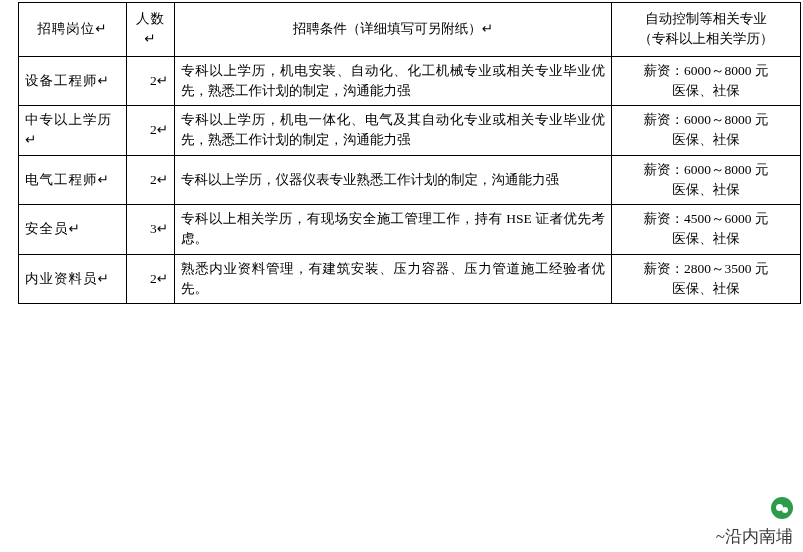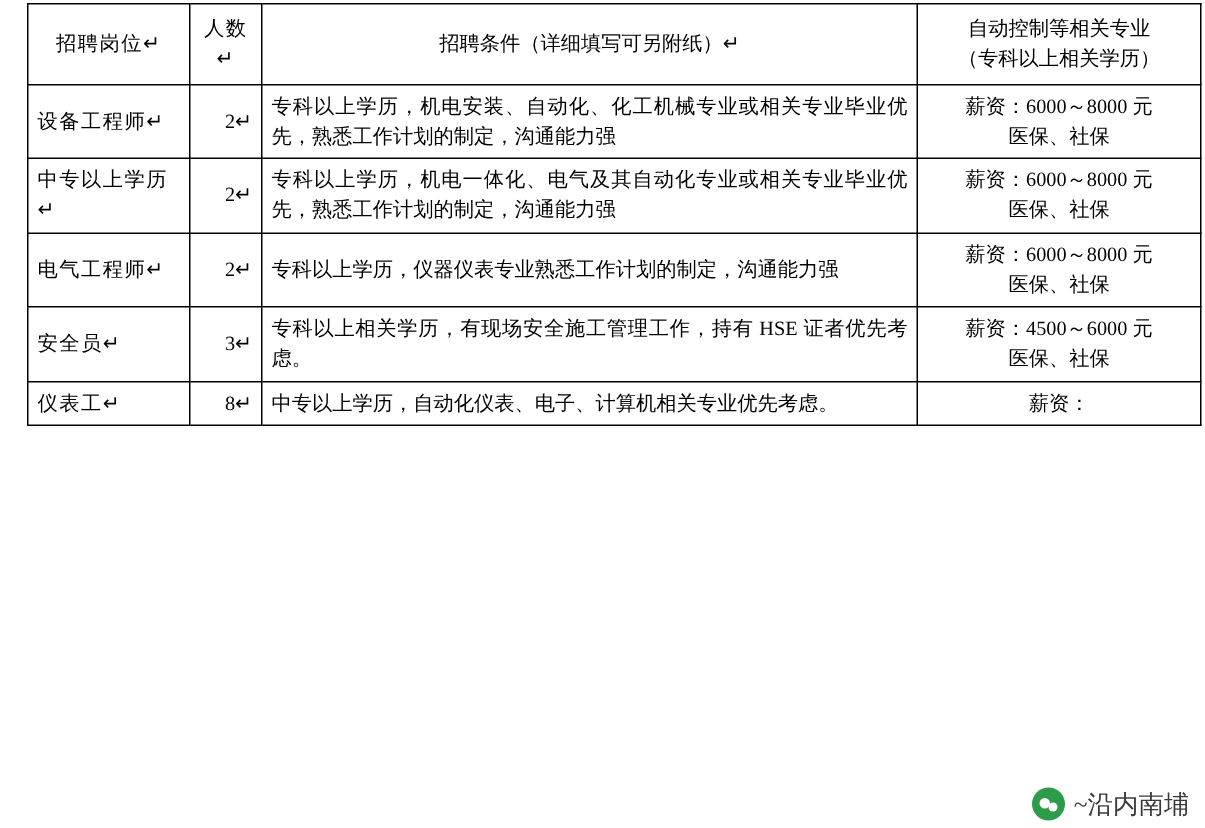--- a/index.html
+++ b/index.html
@@ -64,25 +64,26 @@
   }
   tr.head td.cond, tr.head td.pay {
     text-align: center;
   }
   .pay-line { display: block; }
   .watermark {
     position: absolute;
     right: 10px;
     bottom: 6px;
     display: flex;
-    align-items: flex-start;
+    align-items: flex-end;
     gap: 6px;
     color: #3a3a3a;
     font-size: 17px;
     font-family: "Liberation Serif", serif;
+    flex-direction: column;
   }
   .wm-badge {
     width: 22px;
     height: 22px;
     border-radius: 50%;
     background: #2d9c4a;
     position: relative;
     display: inline-block;
   }
   .wm-badge:before {
@@ -161,31 +162,32 @@
         <td class="post"><span>安全员</span><span class="pilcrow">↵</span></td>
         <td class="num"><span>3</span><span class="pilcrow">↵</span></td>
         <td class="cond"><span>专科以上相关学历，有现场安全施工管理工作，持有 HSE 证者优先考虑。</span></td>
         <td class="pay">
           <span class="pay-line">薪资：4500～6000 元</span>
           <span class="pay-line">医保、社保</span>
         </td>
       </tr>
 
 
+      <tr>
+        <td class="post"><span>内业资料员</span><span class="pilcrow">↵</span></td>
+        <td class="num"><span>2</span><span class="pilcrow">↵</span></td>
+        <td class="cond"><span>熟悉内业资料管理，有建筑安装、压力容器、压力管道施工经验者优先。</span></td>
+        <td class="pay">
+          <span class="pay-line">薪资：2800～3500 元</span>
+          <span class="pay-line">医保、社保</span>
+        </td>
+      </tr>
 
 
 
-      <tr>
-        <td class="post"><span>仪表工</span><span class="pilcrow">↵</span></td>
-        <td class="num"><span>8</span><span class="pilcrow">↵</span></td>
-        <td class="cond"><span>中专以上学历，自动化仪表、电子、计算机相关专业优先考虑。</span></td>
-        <td class="pay">
-          <span class="pay-line">薪资：</span>
-        </td>
-      </tr>
     </tbody>
   </table>
 
   <div class="watermark">
     <span class="wm-badge"></span>
     <span>~沿内南埔</span>
   </div>
 
 </div>
 

